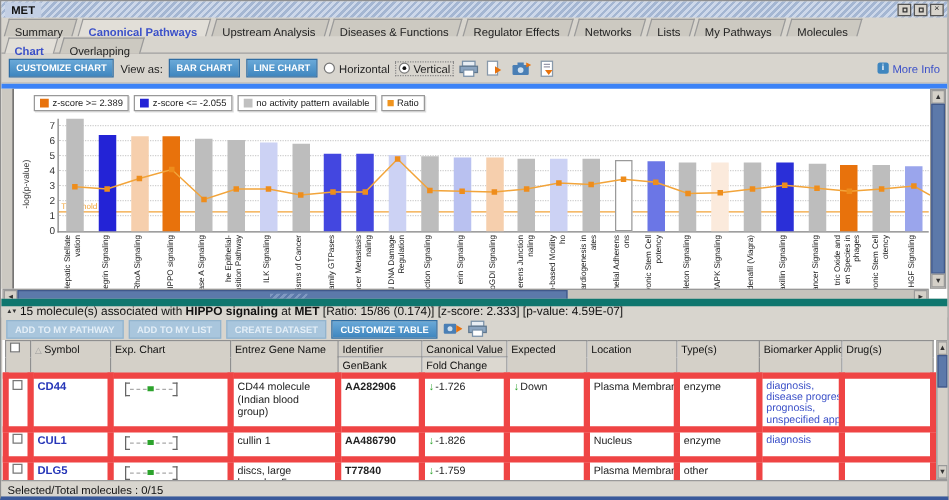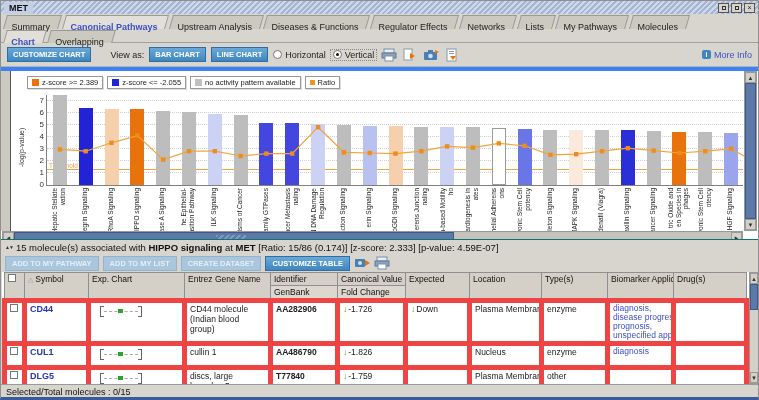--- a/index.html
+++ b/index.html
@@ -19,21 +19,21 @@
 .tab{display:inline-block;height:14px;margin-top:1px;margin-left:4px;padding:0 7px;border:1px solid #9a9a9a;border-bottom:none;background:#ccc9c1;transform:skewX(-16deg);cursor:pointer}
 .tab span{display:inline-block;transform:skewX(16deg);font-size:9px;line-height:12px;color:#222;white-space:nowrap}
 .tab.active{background:#e2dfd8}
 .tab.active span{color:#3b50c8;font-weight:bold}
 .subtabrow .tab{height:13px}
 .subtabrow .tab span{line-height:11px}
 
 
 .toolbar{position:absolute;top:42px;left:0;right:0;height:24px;display:flex;align-items:center;gap:5px;padding:0 6px;border-bottom:1px solid #b5b2ab}
 .btn{font-size:7.5px;font-weight:bold;color:#fff;background:linear-gradient(#6aa9d8,#3f86bf);border:1px solid #2f6da3;padding:2px 5px;cursor:pointer;font-family:inherit;white-space:nowrap}
-.viewas{font-size:9px;color:#222;margin-left:14px}
+.viewas{font-size:9px;color:#222;margin-left:0}
 .radiowrap{display:flex;align-items:center;gap:3px;font-size:9px;color:#222}
 .radio{width:9px;height:9px;border-radius:50%;border:1px solid #777;background:#fff;display:inline-block;position:relative;cursor:pointer}
 .radio.checked::after{content:"";position:absolute;left:2px;top:2px;width:3px;height:3px;border-radius:50%;background:#111}
 .focusbox{outline:1px dotted #888;padding:0 2px}
 .ticon{display:inline-block;width:16px;height:14px;cursor:pointer}
 .moreinfo{margin-left:auto;display:flex;gap:3px;align-items:center;font-size:9px;color:#3b50c8;cursor:pointer}
 .infoicon{width:9px;height:9px;background:#3f86bf;color:#fff;font-size:7px;line-height:9px;text-align:center;border-radius:2px;font-weight:bold}
 
 
 .chartpanel{position:absolute;top:66px;left:0;right:0;height:172px;background:#fff;border-top:4px solid #3b82f6}
@@ -56,21 +56,21 @@
 .vscroll{position:absolute;right:1px;top:0;width:13px;height:160px;background:#d4d0c8;border:1px solid #999;display:flex;flex-direction:column}
 .sbtn{height:11px;background:#d4d0c8;border:1px solid #9a9a9a;font-size:6px;line-height:10px;text-align:center;color:#333;cursor:pointer}
 .vthumb{flex:1;background:#5c79aa;border:1px solid #41598a;cursor:pointer}
 .hscroll{position:absolute;left:1px;top:160px;height:12px;width:741px;background:#cfccc5;border:1px solid #999;display:flex}
 .hbtn{width:11px;background:#d4d0c8;border:1px solid #9a9a9a;font-size:6px;line-height:10px;text-align:center;color:#333;cursor:pointer}
 .hthumb{width:440px;background:#5c79aa;border:1px solid #41598a;position:relative;cursor:pointer}
 .hthumb::after{content:"";position:absolute;left:46%;top:2px;bottom:2px;width:30px;background:repeating-linear-gradient(135deg,#8099c2 0 2px,#5c79aa 2px 4px)}
 .htrack{flex:1;background:#c6c3bc}
 
 
-.statusline{position:absolute;top:238px;left:0;right:0;height:15px;background:#d8d5ce;border-top:1px solid #0f766e;font-size:9.5px;color:#111;display:flex;align-items:center;padding:0 4px;gap:3px}
+.statusline{position:absolute;top:238px;left:0;right:0;height:15px;background:#d8d5ce;border-top:6px solid #0f766e;font-size:9.5px;color:#111;display:flex;align-items:center;padding:0 4px;gap:3px}
 .splitglyphs{font-size:5px;line-height:5px;color:#333;letter-spacing:-1px}
 .statusbtns{margin-left:auto;display:flex;gap:4px}
 
 
 .actionrow{position:absolute;top:253px;left:0;right:0;height:18px;display:flex;align-items:center;gap:4px;padding:0 4px}
 .abtn{font-size:7.5px;font-weight:bold;color:#fff;background:linear-gradient(#6aa9d8,#3f86bf);border:1px solid #2f6da3;padding:2px 6px;cursor:pointer;font-family:inherit;white-space:nowrap}
 .abtn.disabled{background:#a9c6dd;border-color:#93b4cd;color:#e3eef7}
 
 
 .tablewrap{position:absolute;top:271px;left:1px;width:757px;height:112px;display:flex;overflow:hidden;background:#fff}

